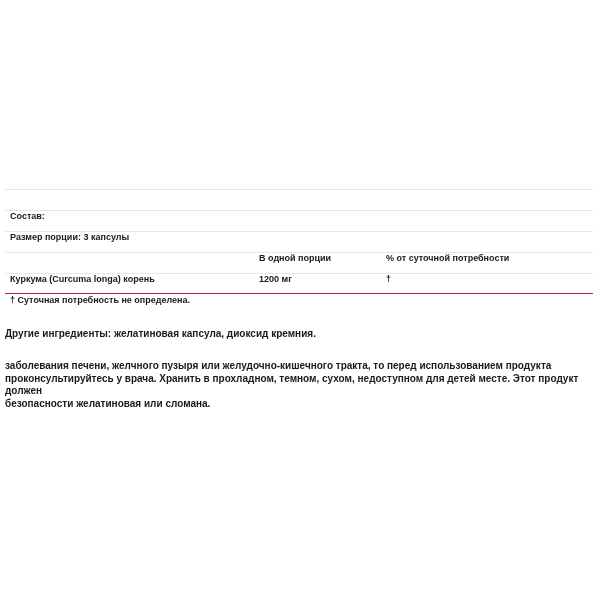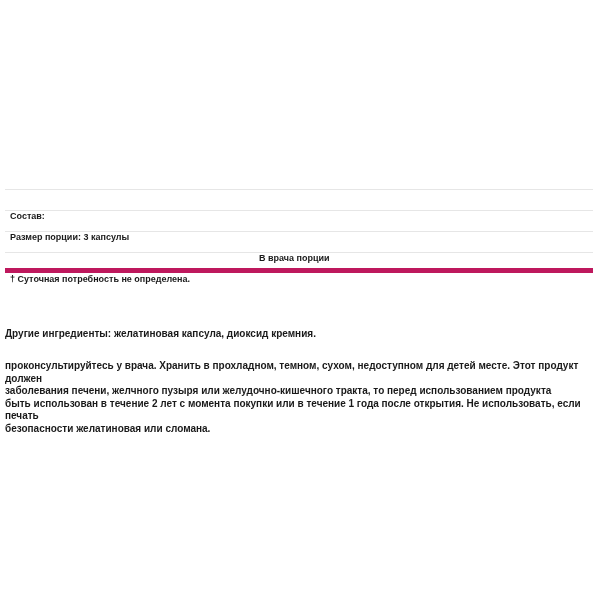--- a/index.html
+++ b/index.html
@@ -25,21 +25,21 @@
   .row {
     position: relative;
     height: 21px;
     border-top: 1px solid #e6e6e6;
     box-sizing: border-box;
     font-size: 9px;
     font-weight: bold;
     line-height: 20px;
   }
   .row.last {
-    border-bottom: 5px solid #be185d;
+    border-bottom: 1px solid #be185d;
   }
   .cell {
     position: absolute;
     top: 16px;
     white-space: nowrap;
   }
   .c1 { left: 5px; }
   .c2 { left: 254px; }
   .c3 { left: 381px; }
   .text-block {
@@ -57,27 +57,32 @@
 <body>
 
 <div class="supplement-table">
   <div class="row">
     <span class="cell c1">Состав:</span>
   </div>
   <div class="row">
     <span class="cell c1">Размер порции:  3 капсулы</span>
   </div>
   <div class="row">
-    <span class="cell c2">В врача порции</span>
+    <span class="cell c2">В одной порции</span>
+    <span class="cell c3">% от суточной потребности</span>
+  </div>
+  <div class="row">
+    <span class="cell c1">Куркума (Curcuma longa) корень</span>
+    <span class="cell c2">1200 мг</span>
+    <span class="cell c3">†</span>
   </div>
   <div class="row last">
     <span class="cell c1">† Суточная потребность не определена.</span>
   </div>
 </div>
 
 <div class="text-block other-ingredients">Другие ингредиенты: желатиновая капсула, диоксид кремния.</div>
 
 <div class="text-block warnings">
+  <div>заболевания печени, желчного пузыря или желудочно-кишечного тракта, то перед использованием продукта</div>
   <div>проконсультируйтесь у врача. Хранить в прохладном, темном, сухом, недоступном для детей месте. Этот продукт должен</div>
-  <div>заболевания печени, желчного пузыря или желудочно-кишечного тракта, то перед использованием продукта</div>
-  <div>быть использован в течение 2 лет с момента покупки или в течение 1 года после открытия. Не использовать, если печать</div>
   <div>безопасности желатиновая или сломана.</div>
 </div>
 
 </body></html>

